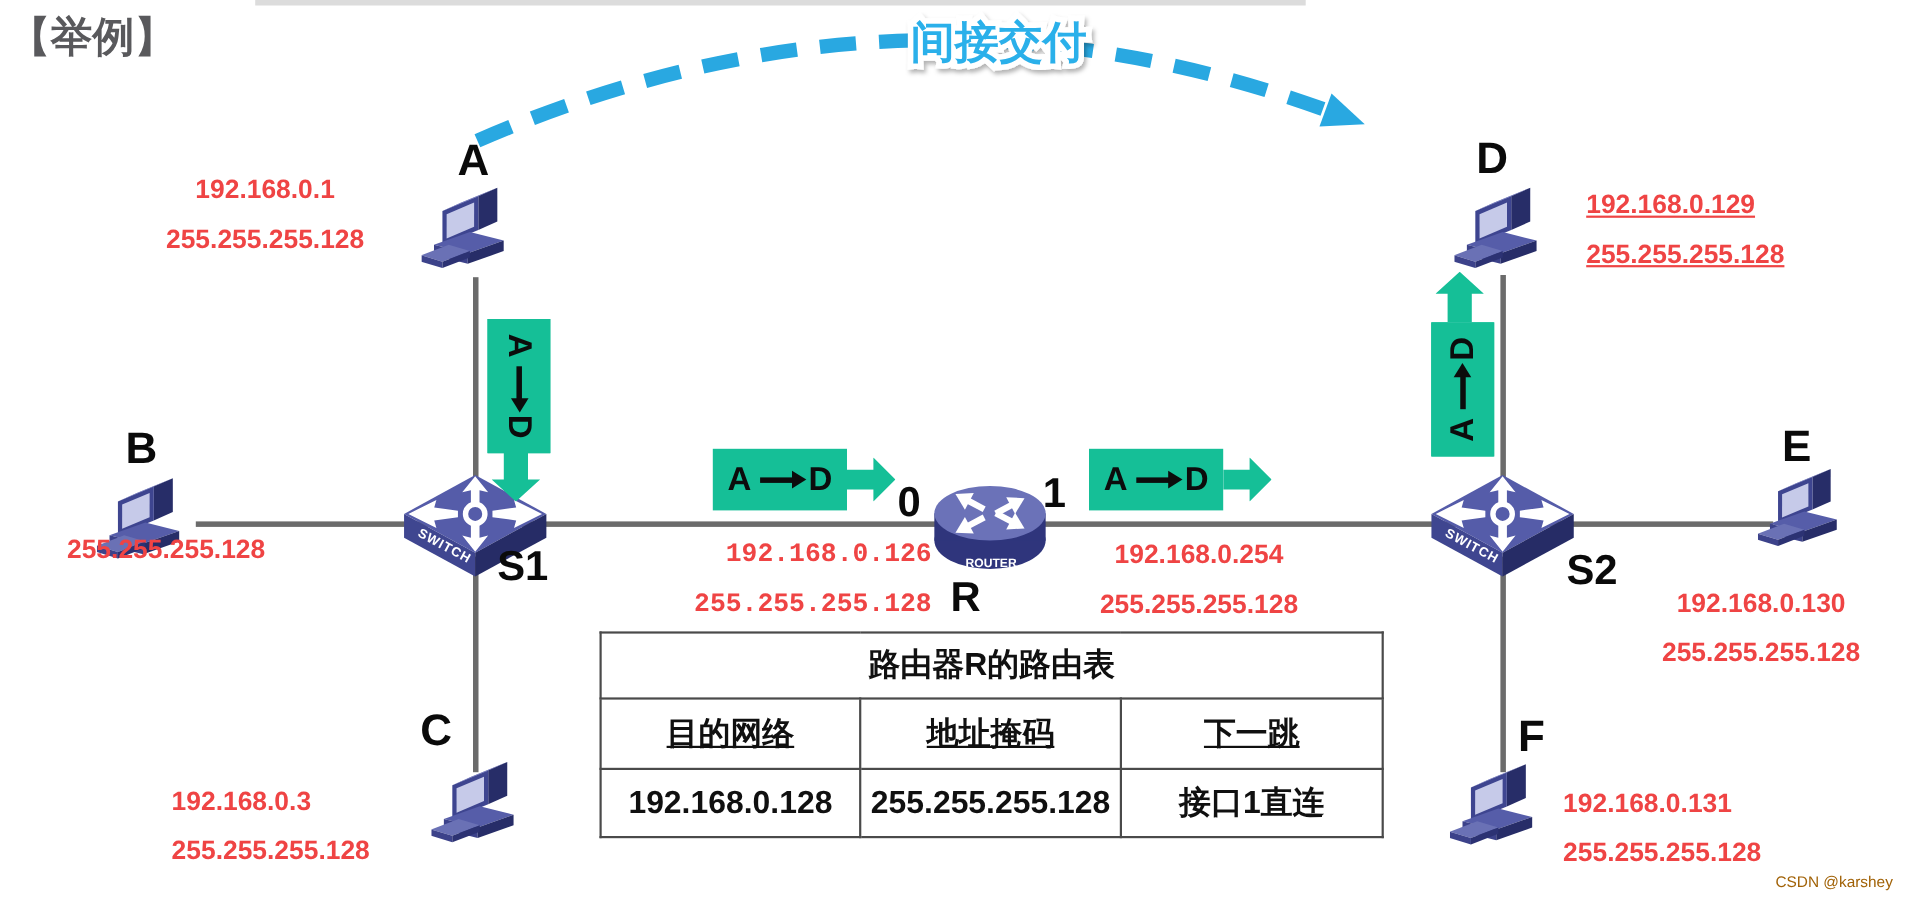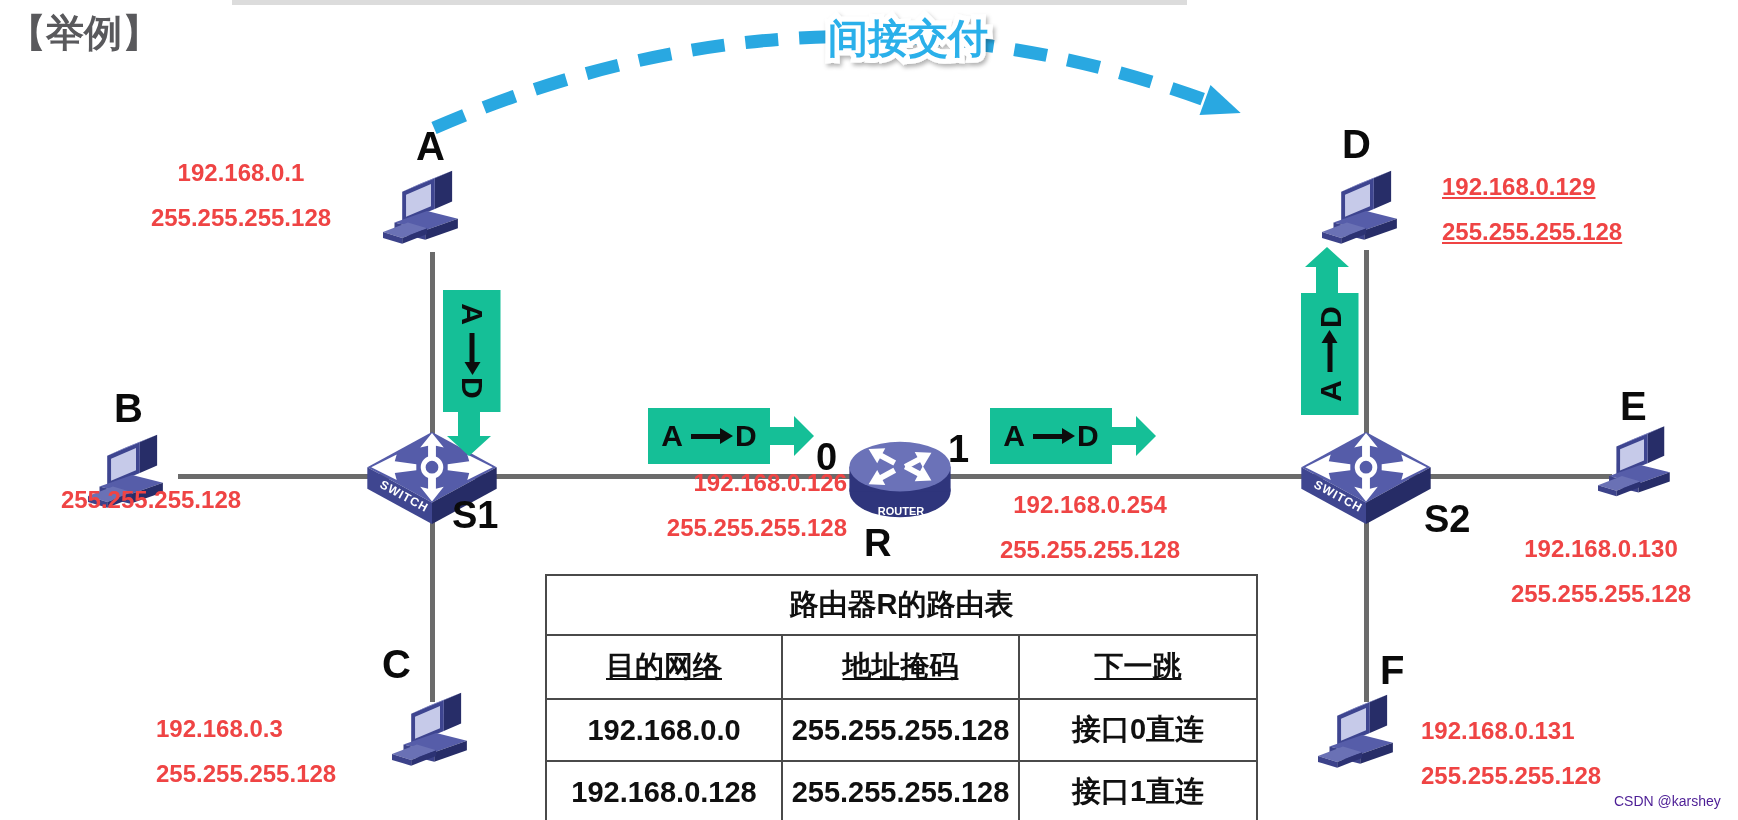--- a/index.html
+++ b/index.html
@@ -31,21 +31,21 @@
   .vgbox .inner{position:absolute;left:50%;top:50%;width:122px;height:57px;}
   .vgbox.cw .inner{transform:translate(-50%,-50%) rotate(90deg);}
   .vgbox.ccw .inner{transform:translate(-50%,-50%) rotate(-90deg);}
   
   #routing-table{left:545px;top:574px;z-index:4;border-collapse:collapse;table-layout:fixed;background:#fff;}
   #routing-table td{border:2px solid #4a4a4a;text-align:center;vertical-align:middle;
     font-weight:bold;font-size:29px;color:#101010;padding:0;}
   #routing-table .t-title{height:60px;}
   #routing-table .t-head td{height:62px;text-decoration:underline;}
   #routing-table .t-row td{height:60px;}
-  #watermark{left:1614px;top:793px;font-size:14px;color:#4c1d95;z-index:6;text-align:center;}
+  #watermark{left:1614px;top:793px;font-size:14px;color:#a16207;z-index:6;text-align:center;}
   svg text{font-family:"Liberation Sans","DejaVu Sans",sans-serif;}
 </style>
 </head>
 <body>
 
 <div id="canvas">
 
   <svg width="0" height="0" style="position:absolute" aria-hidden="true">
     <defs>
       <symbol id="sym-computer" viewBox="0 0 100 92">
@@ -180,21 +180,21 @@
   </svg>
   <div class="abs dev-label" style="left:1424px;top:498px;">S2</div>
 
   <div class="abs if-label" style="left:816px;top:436px;">0</div>
   <svg class="abs icon" style="left:846px;top:438px;z-index:3;" width="108" height="84">
     <use href="#sym-router"></use>
     <text x="55" y="77" text-anchor="middle" font-size="11" font-weight="bold" fill="#fff">ROUTER</text>
   </svg>
   <div class="abs if-label" style="left:948px;top:428px;">1</div>
   <div class="abs dev-label" style="left:864px;top:522px;">R</div>
-  <div class="abs ip right" style="left:595px;top:460px;width:252px;">
+  <div class="abs ip right" style="left:595px;top:482px;width:252px;font-family:Liberation Mono, monospace;">
     <div>192.168.0.126</div>
     <div>255.255.255.128</div>
   </div>
   <div class="abs ip" style="left:955px;top:482px;width:270px;text-align:center;">
     <div>192.168.0.254</div>
     <div>255.255.255.128</div>
   </div>
 
   <div class="abs gbox vgbox cw" style="left:443px;top:290px;">
     <div class="inner gbox">
@@ -258,25 +258,20 @@
     <tbody>
         <tr class="t-title">
       <td colspan="3">路由器R的路由表</td>
     </tr>
     <tr class="t-head">
       <td>目的网络</td>
       <td>地址掩码</td>
       <td>下一跳</td>
     </tr>
     <tr class="t-row">
-      <td>192.168.0.0</td>
-      <td>255.255.255.128</td>
-      <td>接口0直连</td>
-    </tr>
-    <tr class="t-row">
       <td>192.168.0.128</td>
       <td>255.255.255.128</td>
       <td>接口1直连</td>
     </tr>
   </tbody>
     </table>
 
   <div class="abs" id="watermark">CSDN @karshey</div>
 
 </div>

